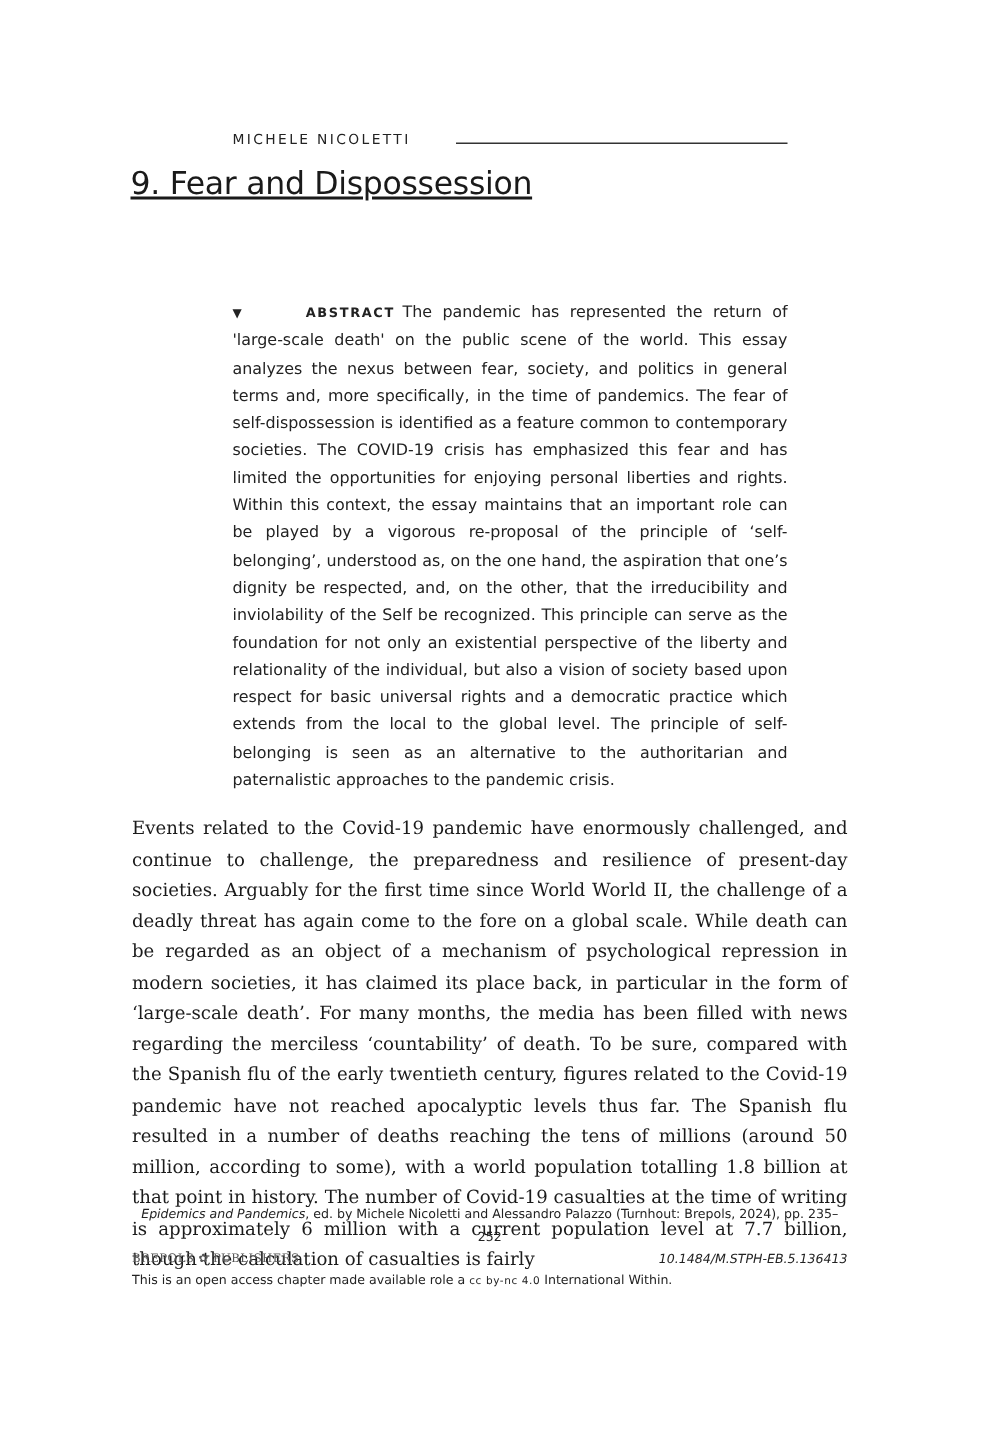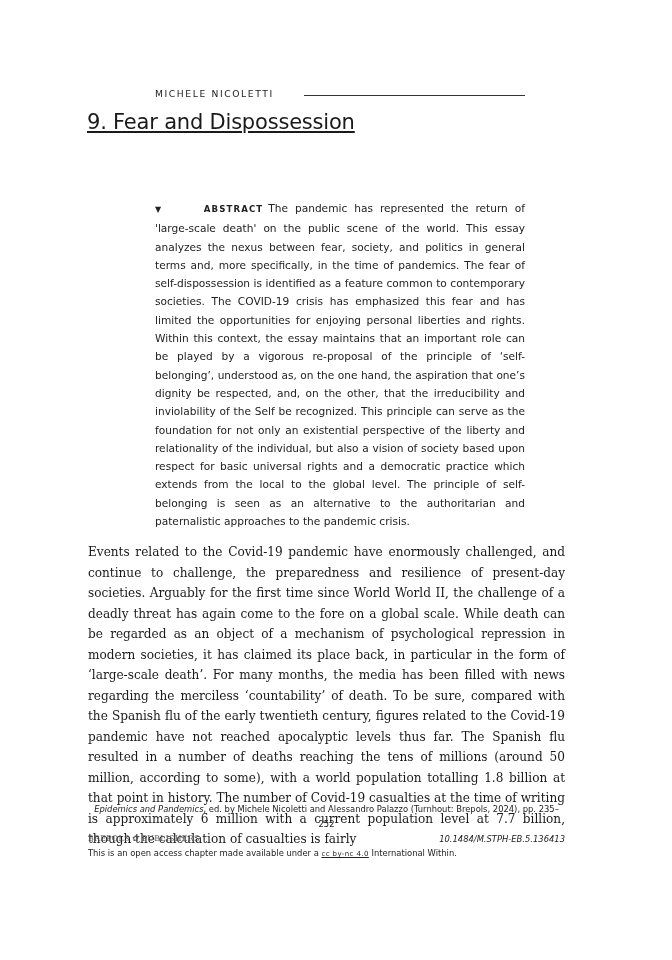--- a/index.html
+++ b/index.html
@@ -38,21 +38,21 @@
       text-align: justify; color: #1a1a1a;
     }
     .footer {
       position: absolute; left: 88px; top: 802px; width: 477px;
       font-family: "DejaVu Sans", sans-serif; font-size: 8.4px; line-height: 14.8px;
       color: #222;
     }
     .footer .row { display: flex; justify-content: space-between; align-items: center; }
     .footer .pub { font-family: "DejaVu Serif", serif; font-size: 7.8px; color: #555; letter-spacing: 0.3px; }
     .footer .doi { color: #222; font-style: italic; }
-    .footer .smallcaps { font-size: 7px; letter-spacing: 0.4px; text-decoration: underline; }
+    .footer .smallcaps { font-size: 7px; letter-spacing: 0.4px; }
     .cite-wrap { text-align: center; }
   </style>
 </head>
 <body>
 
 <div class="page">
   <div class="author">MICHELE NICOLETTI</div>
   <div class="rule"></div>
   <div class="title">9. Fear and Dispossession</div>
 
@@ -61,15 +61,15 @@
   </div>
 
   <div class="body-text">Events related to the Covid-19 pandemic have enormously challenged, and continue to challenge, the preparedness and resilience of present-day societies. Arguably for the first time since World World II, the challenge of a deadly threat has again come to the fore on a global scale. While death can be regarded as an object of a mechanism of psychological repression in modern societies, it has claimed its place back, in particular in the form of ‘large-scale death’. For many months, the media has been filled with news regarding the merciless ‘countability’ of death. To be sure, compared with the Spanish flu of the early twentieth century, figures related to the Covid-19 pandemic have not reached apocalyptic levels thus far. The Spanish flu resulted in a number of deaths reaching the tens of millions (around 50 million, according to some), with a world population totalling 1.8 billion at that point in history. The number of Covid-19 casualties at the time of writing is approximately 6 million with a current population level at 7.7 billion, though the calculation of casualties is fairly</div>
 
   <div class="footer">
     <div class="cite-wrap"><i>Epidemics and Pandemics</i><span>, ed. by Michele Nicoletti and Alessandro Palazzo (Turnhout: Brepols, 2024), pp. 235–252</span></div>
     <div class="row">
       <span class="pub">BREPOLS ✿ PUBLISHERS</span>
       <span class="doi">10.1484/M.STPH-EB.5.136413</span>
     </div>
-    <div><span>This is an open access chapter made available under a </span><span class="smallcaps">cc by-nc 4.0</span><span> International Within.</span></div>
+    <div><span>This is an open access chapter made available role a </span><span class="smallcaps">cc by-nc 4.0</span><span> International Within.</span></div>
   </div>
 </div>
 
 </body></html>

